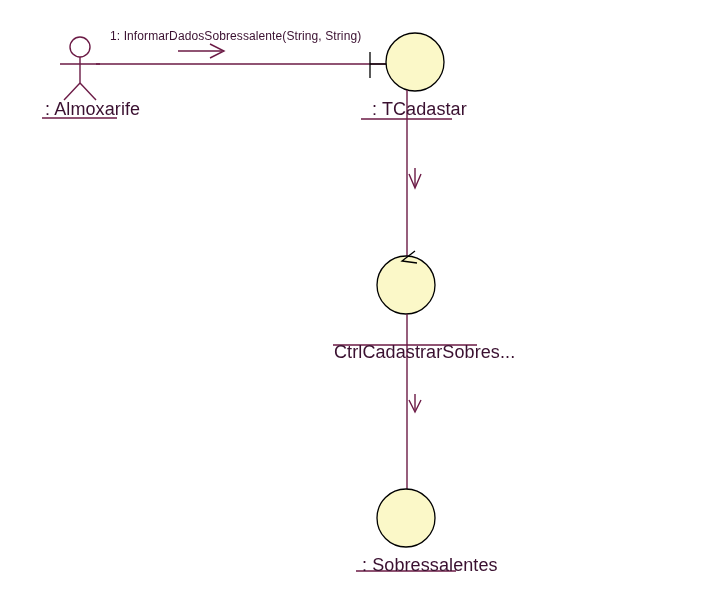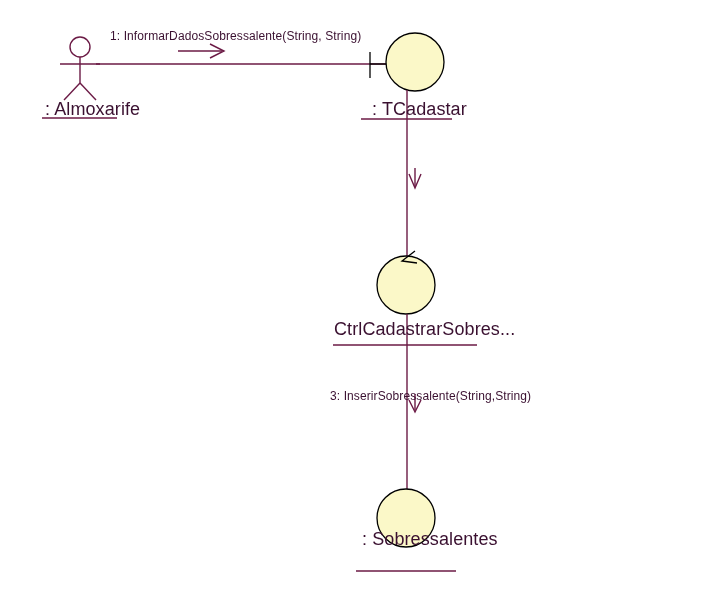--- a/index.html
+++ b/index.html
@@ -34,22 +34,22 @@
     white-space: nowrap;
     letter-spacing: 0.1px;
   }
   .msg-label { font-size: 12px; }
   .node-label { font-size: 18px; }
   .lbl-msg1 { left: 110px; top: 29px; }
   .lbl-msg2 { left: 308px; top: 152px; }
   .lbl-msg3 { left: 330px; top: 389px; }
   .lbl-actor { left: 45px; top: 99px; }
   .lbl-tcadastar { left: 372px; top: 99px; }
-  .lbl-ctrl { left: 334px; top: 319px; }
-  .lbl-sobressalentes { left: 362px; top: 529px; text-align: center; }
+  .lbl-ctrl { left: 334px; top: 342px; }
+  .lbl-sobressalentes { left: 362px; top: 555px; text-align: center; }
 </style>
 </head>
 <body>
 
 <div id="diagram-canvas">
 
   <svg id="diagram-svg" viewBox="0 0 720 611" xmlns="http://www.w3.org/2000/svg">
 
     <g>
       <line x1="96" y1="64" x2="386" y2="64" stroke="#6b1a45" stroke-width="1.4"></line>
@@ -100,21 +100,20 @@
     </g>
 
     <circle cx="406" cy="518" r="29" fill="#fbf8c8" stroke="#000000" stroke-width="1.3"></circle>
 
     <line x1="356" y1="571" x2="456" y2="571" stroke="#6b1a45" stroke-width="1.4"></line>
   </svg>
 
   <div class="diagram-label msg-label lbl-msg1">1: InformarDadosSobressalente(String, String)</div>
 
 
-  <div class="diagram-label msg-label lbl-msg3">3: InserirSobressalente(String,String)</div>
 
   <div class="diagram-label node-label lbl-actor">: Almoxarife</div>
 
   <div class="diagram-label node-label lbl-tcadastar">: TCadastar</div>
 
   <div class="diagram-label node-label lbl-ctrl">CtrlCadastrarSobres...</div>
 
   <div class="diagram-label node-label lbl-sobressalentes">: Sobressalentes</div>
 
 </div>

